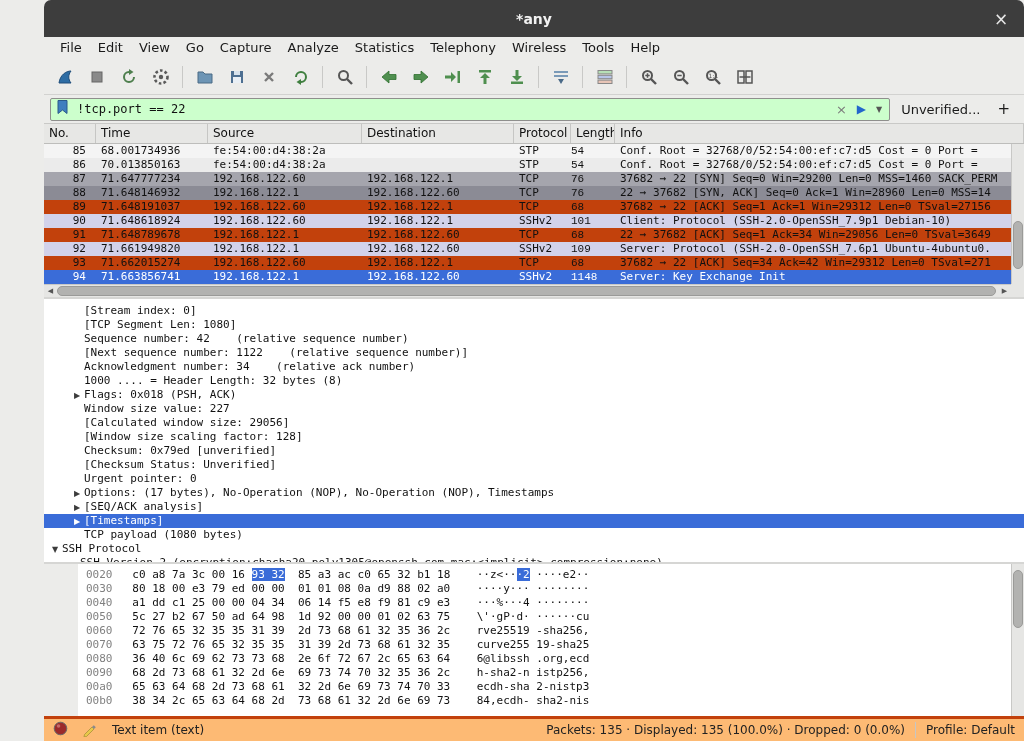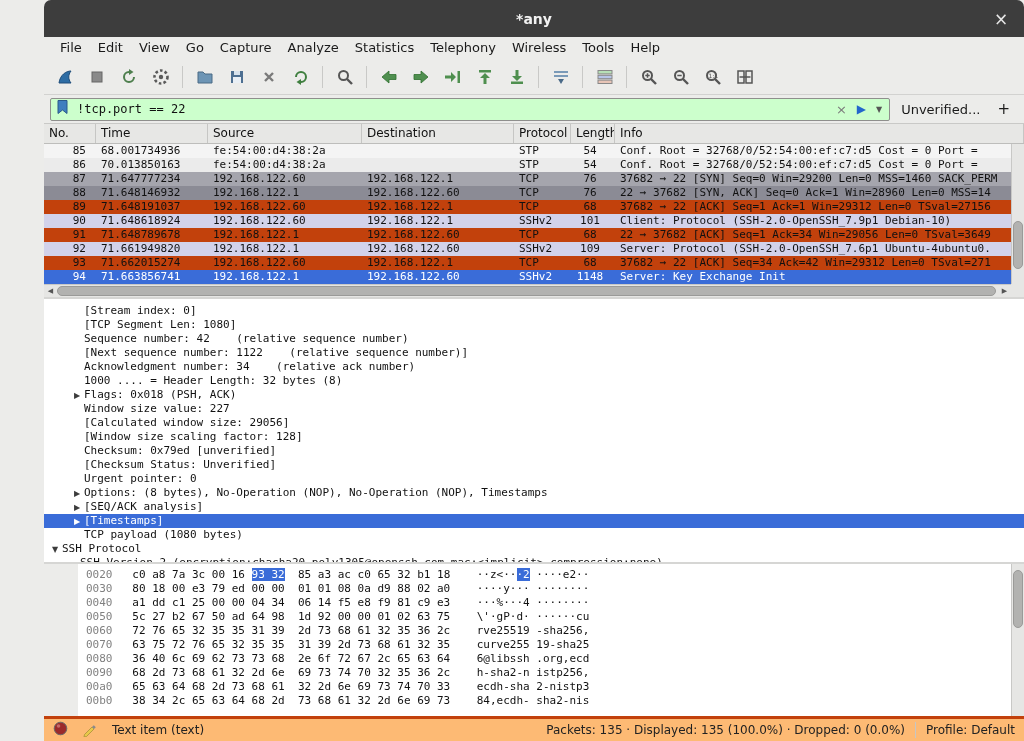--- a/index.html
+++ b/index.html
@@ -72,21 +72,21 @@
   .pkt-header div { border-right:1px solid #c6c6c4; padding-left:5px; overflow:hidden; white-space:nowrap; }
   .pkt-rows { width:calc(100% - 13px); }
   .prow {
     display:grid; grid-template-columns:52px 112px 154px 152px 57px 44px 1fr;
     height:14px; line-height:14px; font-family:"DejaVu Sans Mono", monospace;
     font-size:11px; white-space:nowrap; color:#111;
   }
   .prow span { overflow:hidden; }
   .c-no  { text-align:right; padding-right:10px; }
   .c-time,.c-src,.c-dst,.c-proto,.c-info { padding-left:5px; }
-  .c-len { text-align:center; padding-right:6px; }
+  .c-len { text-align:left; padding-right:6px;font-family:Liberation Mono, monospace; }
   .r-stp-a   { background:#f4f4f4; }
   .r-stp-b   { background:#ebebeb; }
   .r-syn     { background:#a5a5ad; }
   .r-synack  { background:#8b8b95; }
   .r-tcp-a   { background:#c2410c; }
   .r-tcp-b   { background:#d2d2ea; }
   .r-selected{ background:#3a6cd8; color:#fff; }
 
   
   .sb-v { position:absolute; right:0; width:13px; background:#e6e6e4; border-left:1px solid #c8c8c6; }
@@ -464,21 +464,21 @@
       <div class="drow lvl2"><span class="dexp"></span><span class="dtext">[Calculated window size: 29056]</span></div>
 
       <div class="drow lvl2"><span class="dexp"></span><span class="dtext">[Window size scaling factor: 128]</span></div>
 
       <div class="drow lvl2"><span class="dexp"></span><span class="dtext">Checksum: 0x79ed [unverified]</span></div>
 
       <div class="drow lvl2"><span class="dexp"></span><span class="dtext">[Checksum Status: Unverified]</span></div>
 
       <div class="drow lvl2"><span class="dexp"></span><span class="dtext">Urgent pointer: 0</span></div>
 
-      <div class="drow lvl2"><span class="dexp">▶</span><span class="dtext">Options: (8 bytes), No-Operation (NOP), No-Operation (NOP), Timestamps</span></div>
+      <div class="drow lvl2"><span class="dexp">▶</span><span class="dtext">Options: (17 bytes), No-Operation (NOP), No-Operation (NOP), Timestamps</span></div>
 
       <div class="drow lvl2"><span class="dexp">▶</span><span class="dtext">[SEQ/ACK analysis]</span></div>
 
       <div class="drow lvl2 sel"><span class="dexp">▶</span><span class="dtext">[Timestamps]</span></div>
 
       <div class="drow lvl2"><span class="dexp"></span><span class="dtext">TCP payload (1080 bytes)</span></div>
 
       <div class="drow lvl0"><span class="dexp">▼</span><span class="dtext">SSH Protocol</span></div>
 
       <div class="drow lvl1"><span class="dexp"></span><span class="dtext">SSH Version 2 (encryption:chacha20-poly1305@openssh.com mac:&lt;implicit&gt; compression:none)</span></div>

